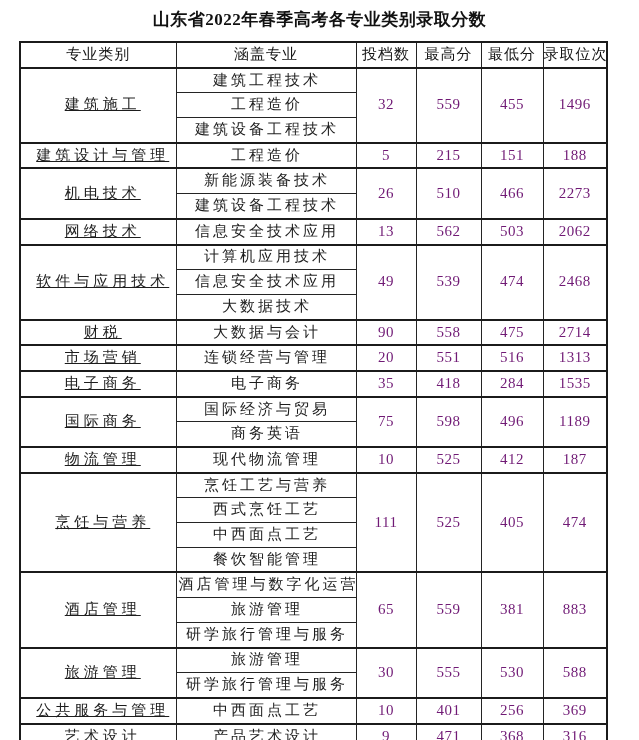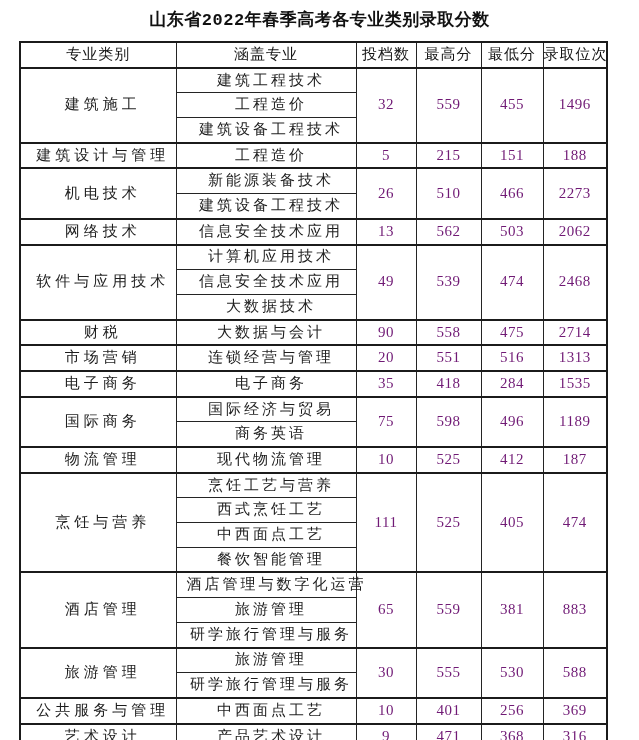--- a/index.html
+++ b/index.html
@@ -14,21 +14,21 @@
     background: #ffffff;
     font-family: "Liberation Serif", "DejaVu Serif", serif;
     color: #1d1d1d;
     overflow: hidden;
   }
   .title {
     margin: 0;
     padding-top: 8px;
     height: 26px;
     text-align: center;
-    font-family: Liberation Mono, monospace;
+    font-family: Liberation Serif, serif;
     font-size: 17px;
     font-weight: bold;
     color: #111111;
     letter-spacing: 0.5px;
   }
   table.score-table {
     margin: 7px 0 0 19px;
     width: 587px;
     table-layout: fixed;
     border-collapse: collapse;
@@ -58,24 +58,25 @@
     letter-spacing: 1px;
     border-bottom: 2px solid #1b1b1b;
     color: #141414;
   }
   .score-table tr.group-start td {
     border-top: 2px solid #1b1b1b;
   }
   td.category-cell {
     letter-spacing: 4px;
     padding-left: 9px;
+    text-decoration: underline;
   }
   td.major-cell {
     letter-spacing: 3px;
-    padding-left: 10px;
+    padding-left: 2px;
   }
   td.num-cell {
     letter-spacing: 0.5px;
     color: #701a75;
   }
 </style>
 </head>
 <body>
 
 <div class="page">

